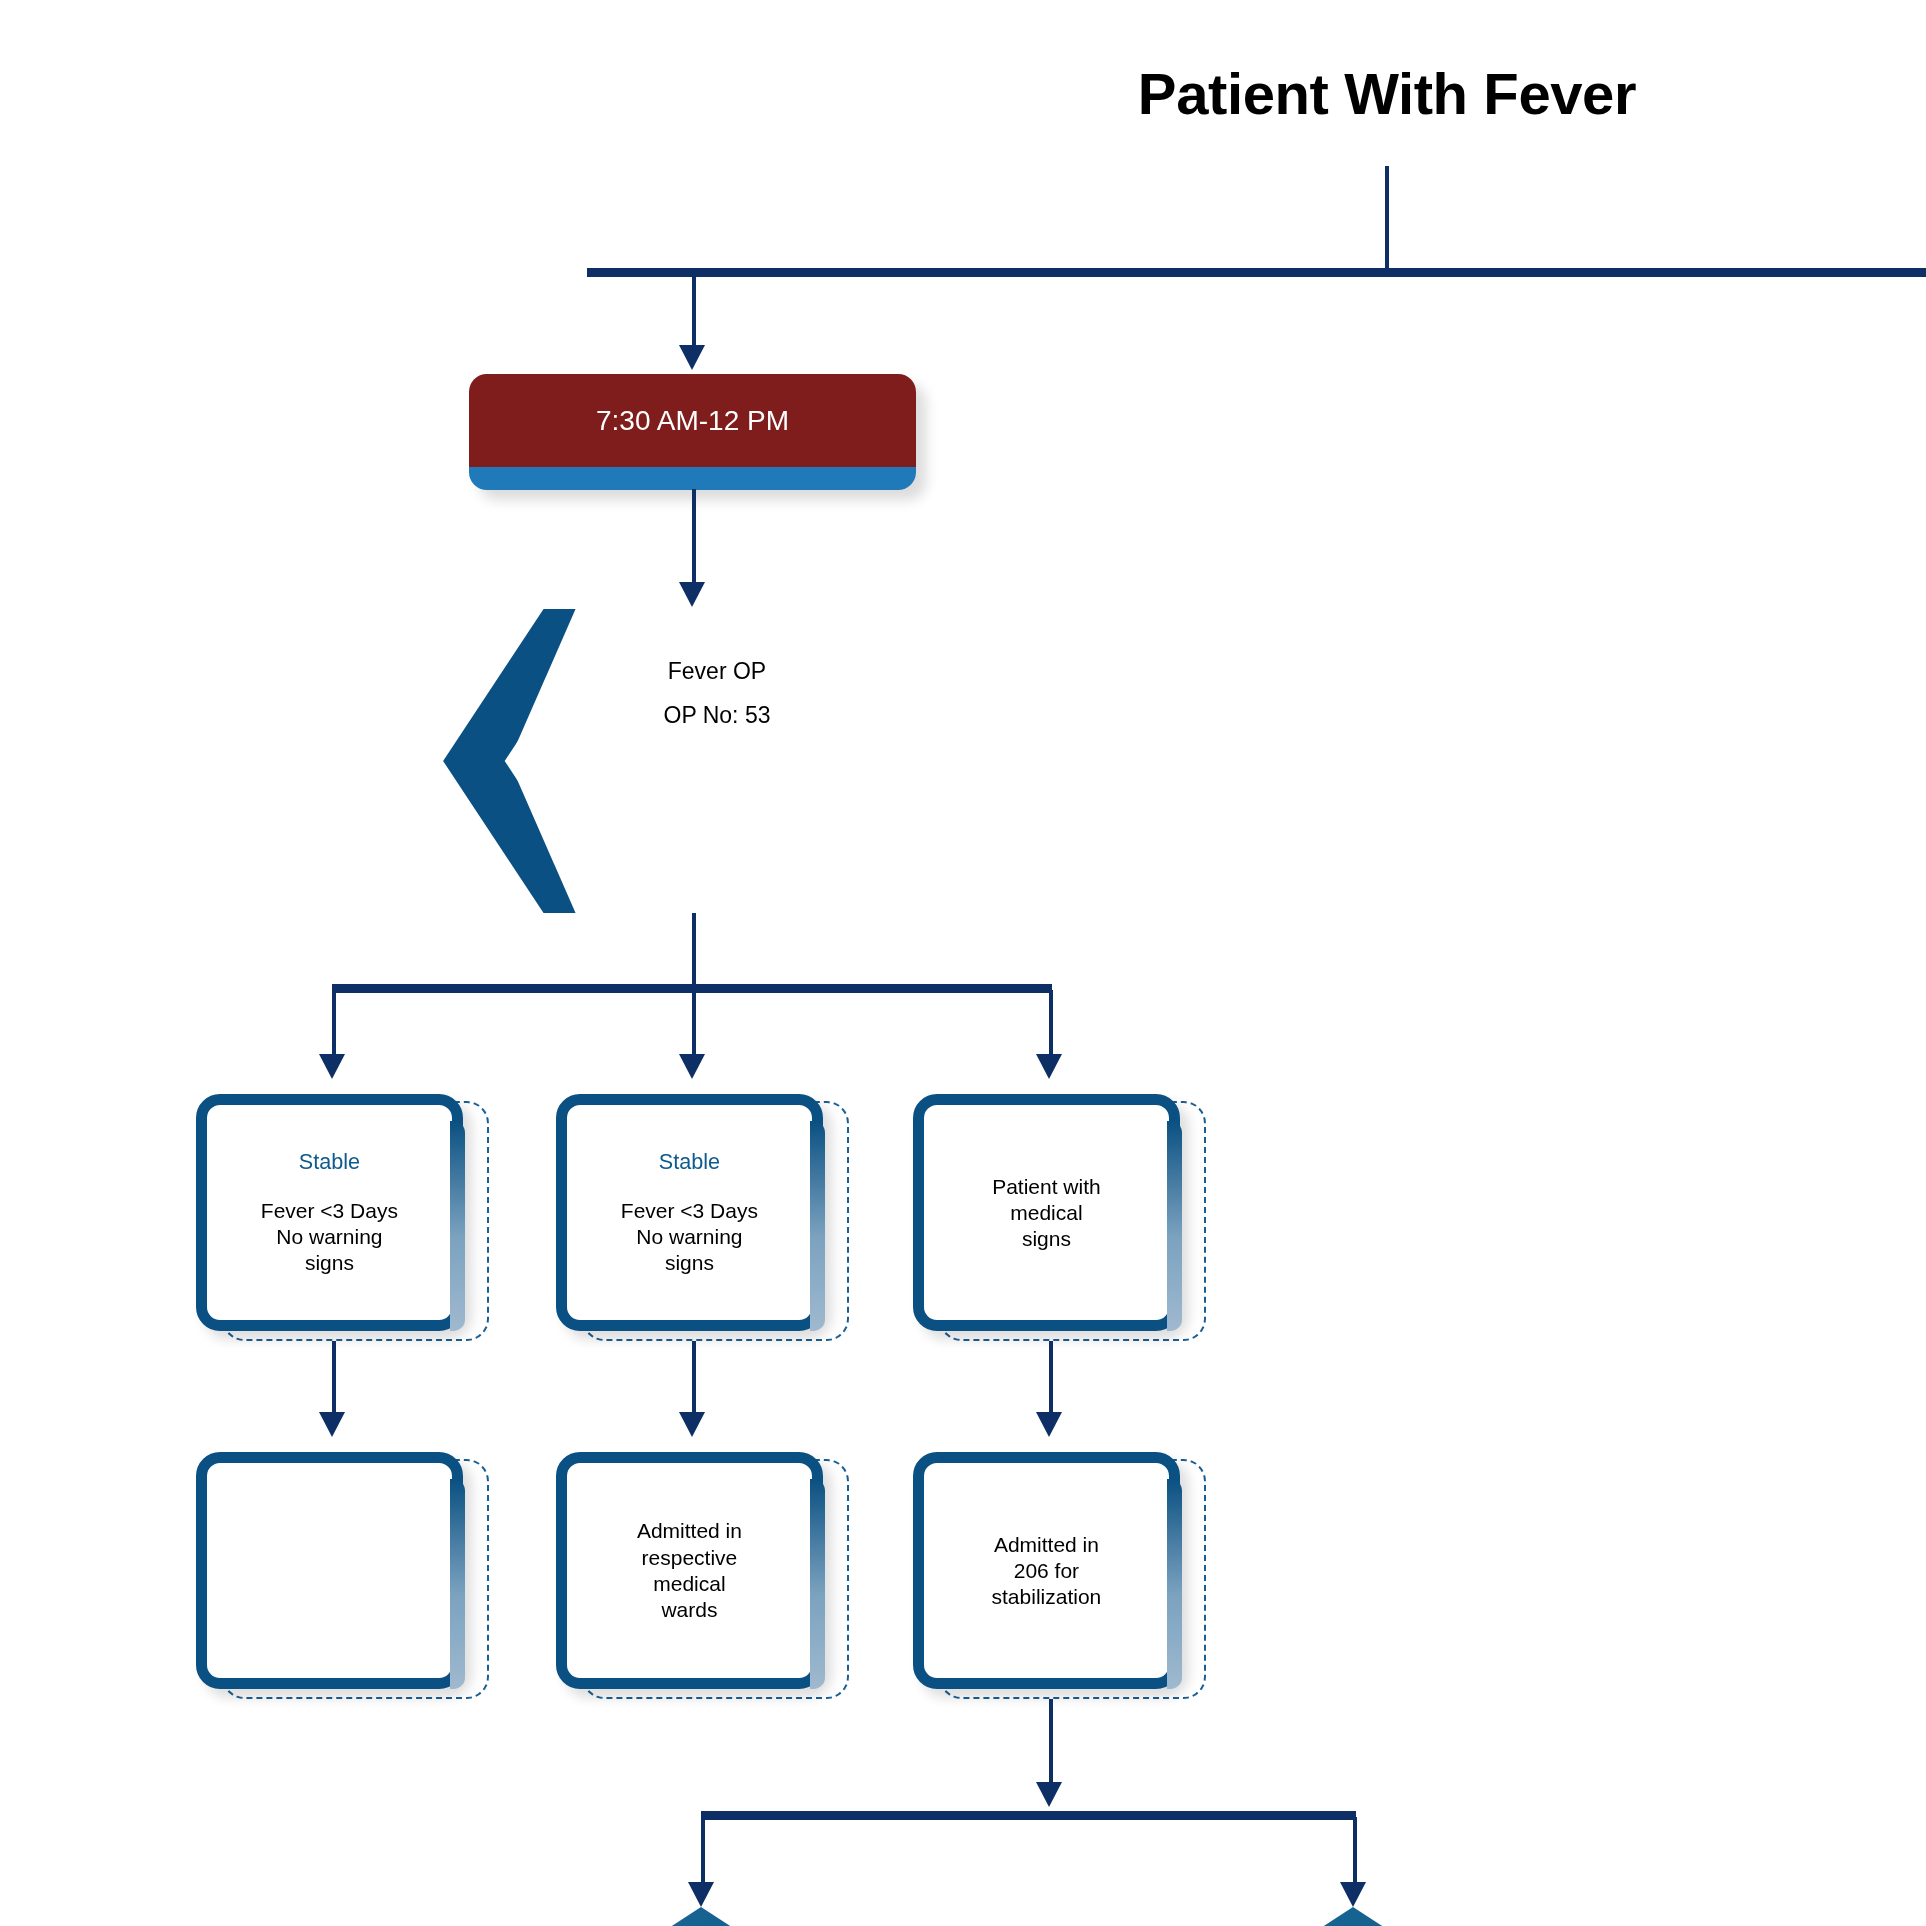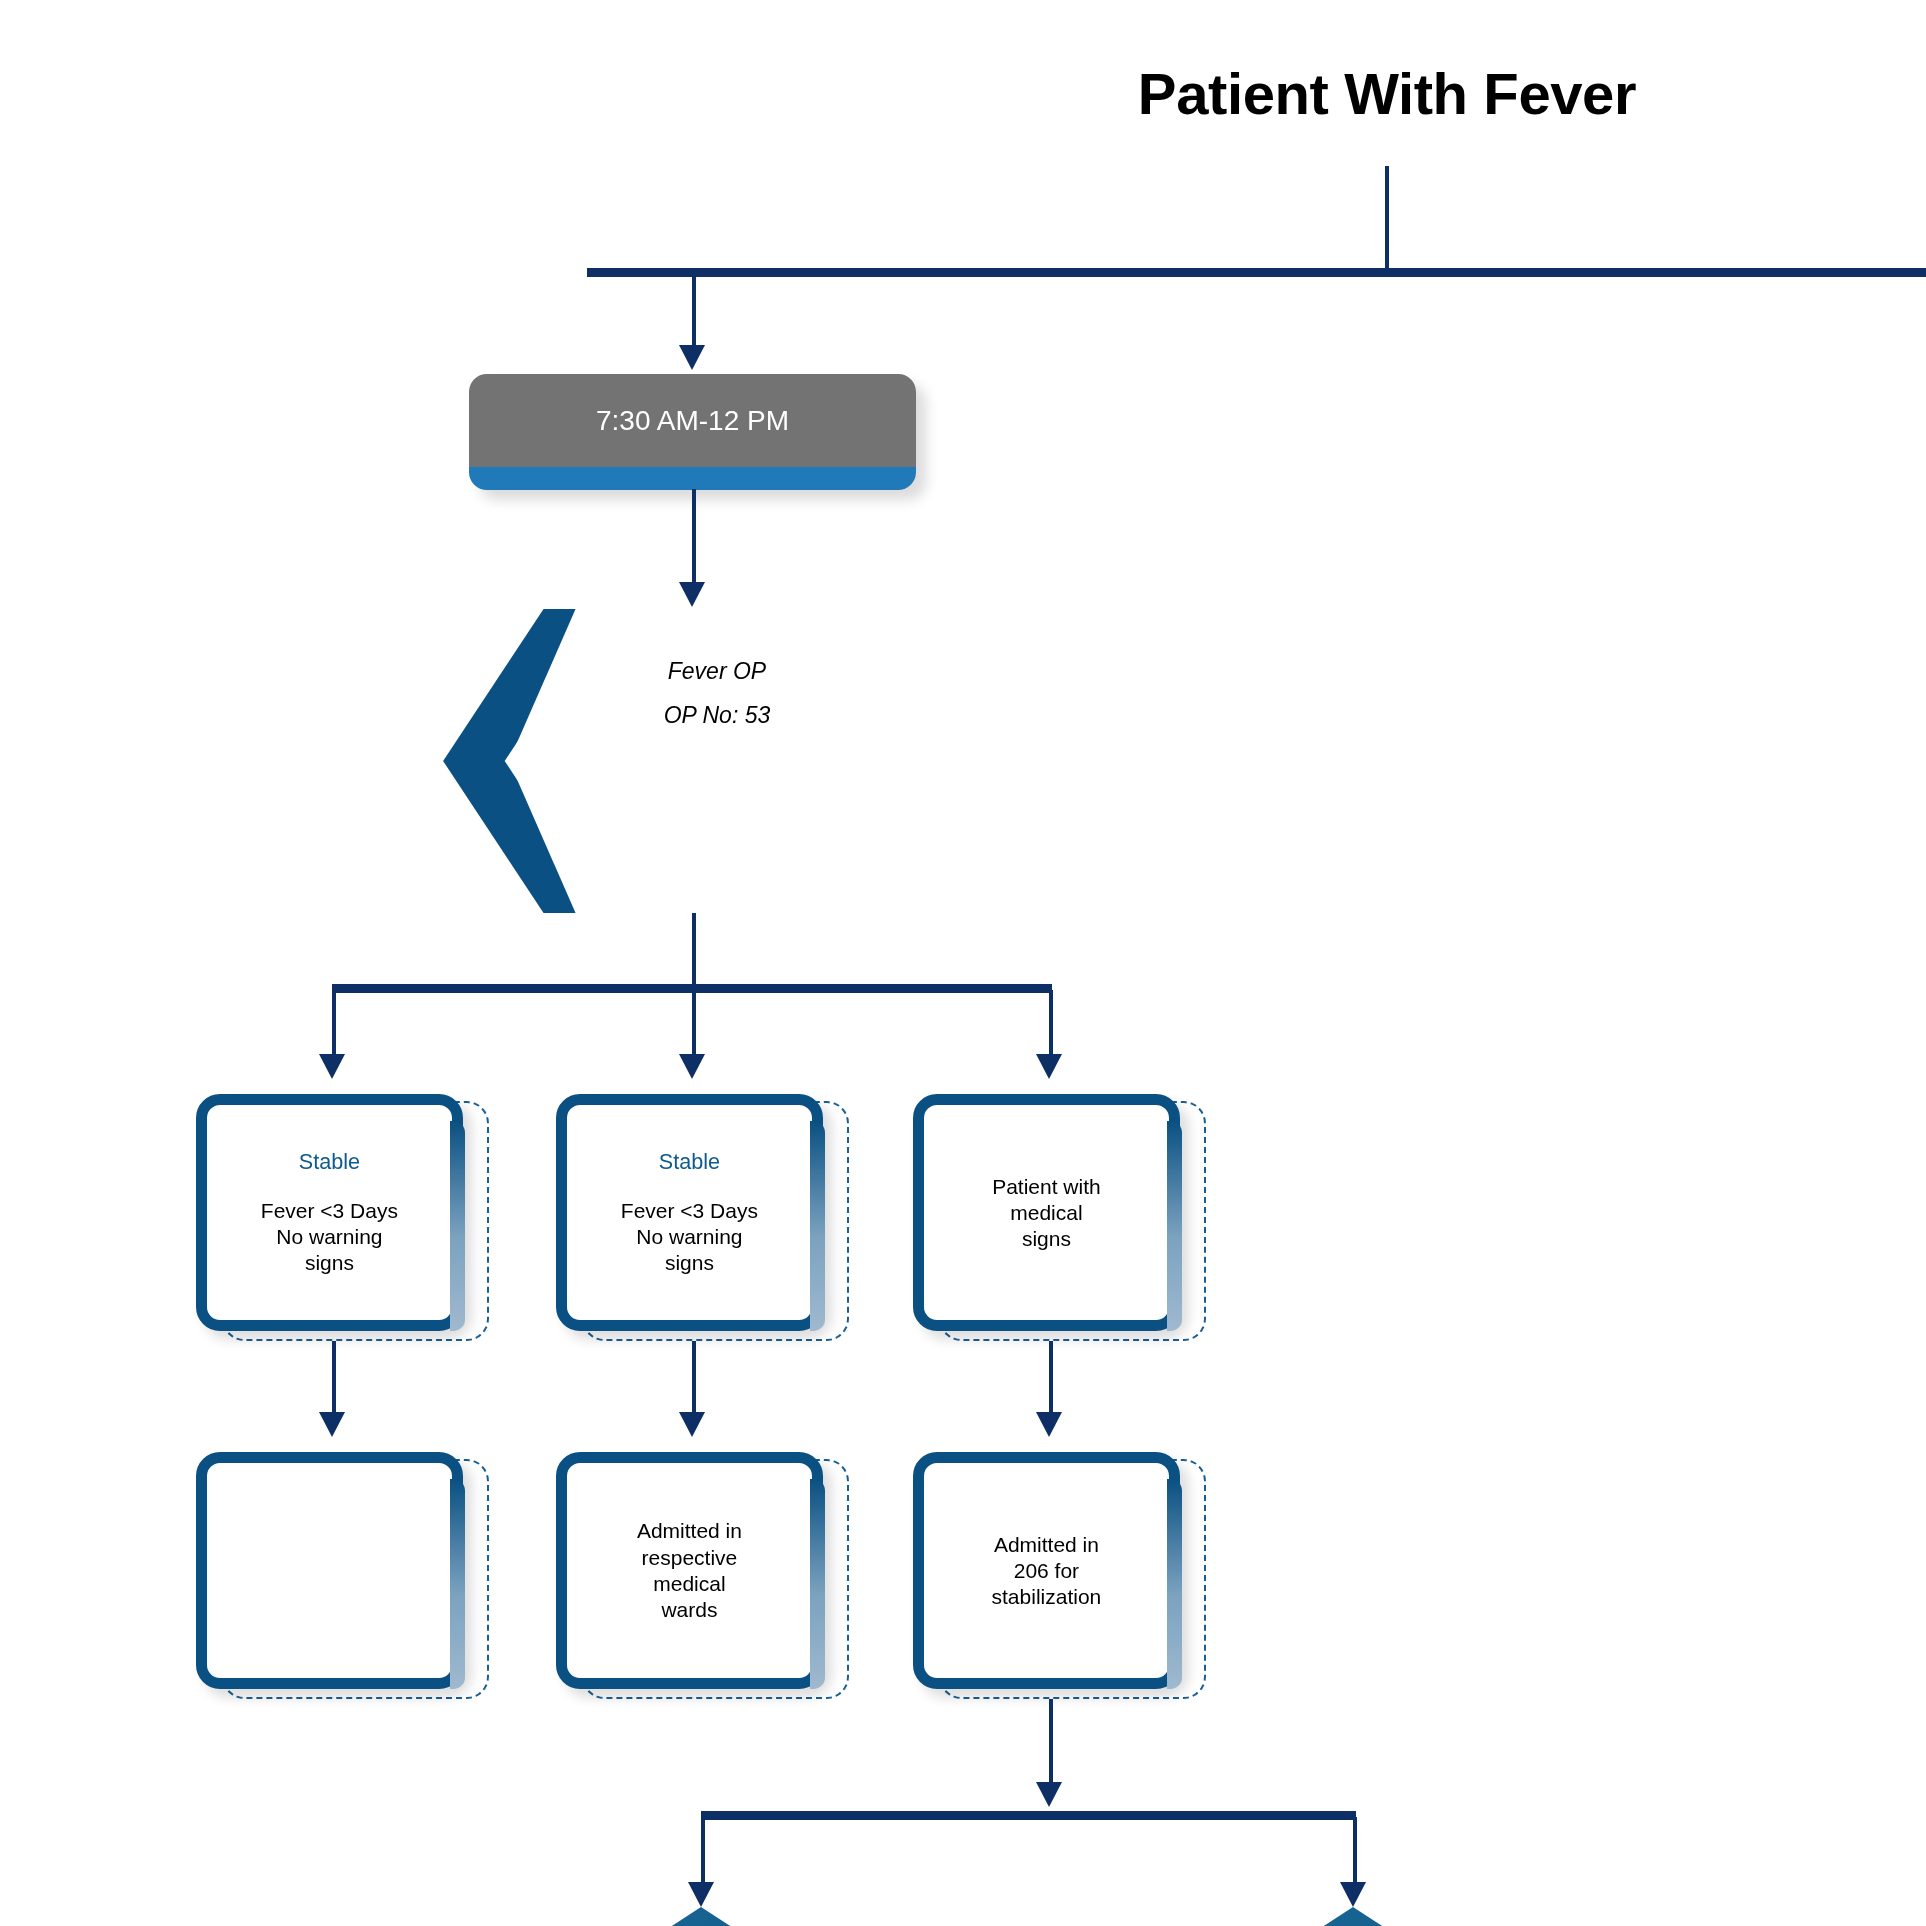--- a/index.html
+++ b/index.html
@@ -15,21 +15,21 @@
     font-size:58px;line-height:1.1;letter-spacing:-0.4px;
   }
 
   
   .timebox{
     border-radius:17.7px;overflow:hidden;
     display:flex;flex-direction:column;
     box-shadow:10px 10px 13px rgba(0,0,0,.14);
   }
   .timebox .tb-main{
-    flex:1;background:#737373;display:flex;align-items:center;justify-content:center;
+    flex:1;background:#7f1d1d;display:flex;align-items:center;justify-content:center;
     color:#ffffff;font-size:28px;
   }
   .timebox .tb-foot{height:23px;background:#2079b9;}
 
   
   .hexwrap{}
   .hexwrap .hx-deco{
     position:absolute;top:0;width:100%;height:100%;
     background:#0a5082;
   }
@@ -104,21 +104,21 @@
   <div class="arrow arrow-d" style="left:679px;top:345px;"></div>
 
   <div class="node timebox" style="left:469px;top:374px;width:447px;height:116px;">
     <div class="tb-main">7:30 AM-12 PM</div>
     <div class="tb-foot"></div>
   </div>
 
   <div class="conn vline" style="left:692px;top:489px;height:100px;"></div>
   <div class="arrow arrow-d" style="left:679px;top:582px;"></div>
 
-  <div class="node hexwrap" style="left:447px;top:609px;width:478px;height:304px;font-style:italic;">
+  <div class="node hexwrap" style="left:447px;top:609px;width:478px;height:304px;">
     <div class="hx-deco dec-L" style="left:-3.9px;width:162px;"></div>
     <div class="hx-body hex-L" style="left:62px;width:416px;">
       <div class="hx-top">
         <div>Fever OP</div>
         <div>OP No: 53</div>
       </div>
     </div>
   </div>
 
   <div class="conn vline" style="left:692px;top:913px;height:77px;"></div>

